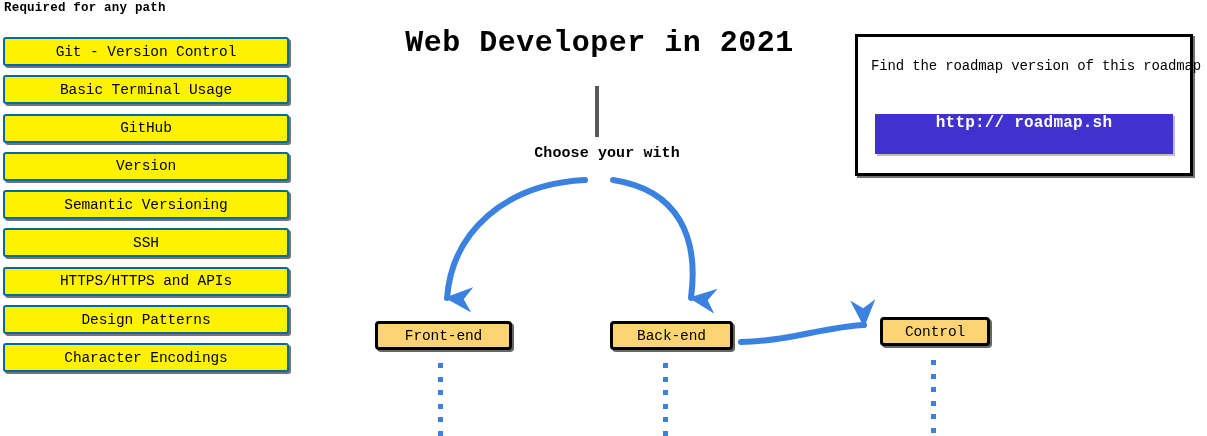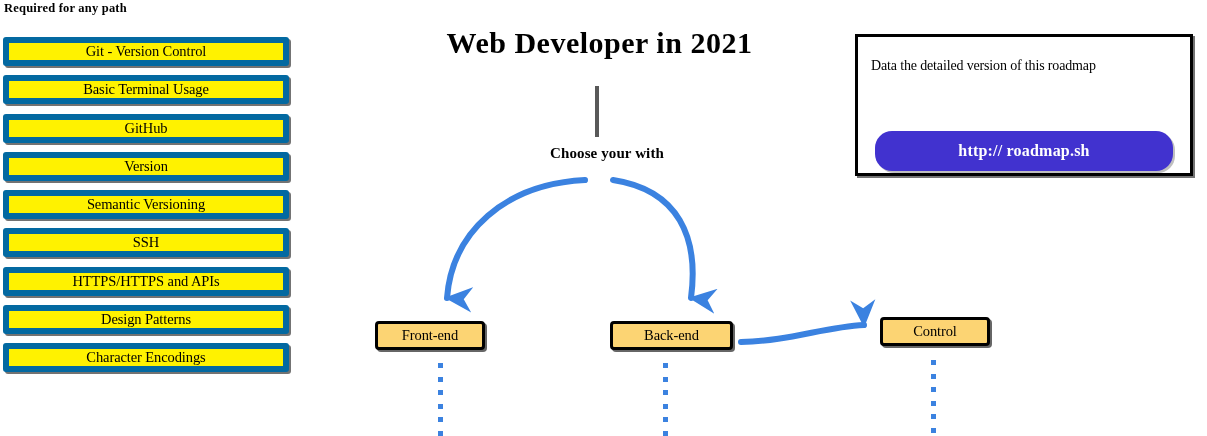--- a/index.html
+++ b/index.html
@@ -6,21 +6,21 @@
     margin: 0;
     padding: 0;
     background: #ffffff;
   }
   #page {
     position: relative;
     width: 1207px;
     height: 436px;
     background: #ffffff;
     overflow: hidden;
-    font-family: Liberation Serif, serif;
+    font-family: Liberation Mono, monospace;
     color: #000000;
   }
 
   
   #required-heading {
     position: absolute;
     left: 4px;
     top: 1px;
     font-size: 12.5px;
     font-weight: bold;
@@ -32,21 +32,21 @@
     position: absolute;
     left: 3px;
     top: 37px;
     width: 286px;
   }
   .req-item {
     position: relative;
     height: 29px;
     margin-bottom: 9.3px;
     background: #FFF200;
-    border: 6px solid #0369a1;
+    border: 2px solid #0369a1;
     border-radius: 3px;
     box-sizing: border-box;
     display: flex;
     align-items: center;
     justify-content: center;
     box-shadow: 2px 2px 0 rgba(0,0,0,0.55);
   }
   .req-item span {
     font-size: 14.5px;
     font-weight: 500;
@@ -115,21 +115,21 @@
     align-items: center;
     justify-content: center;
     box-shadow: 2px 2px 0 rgba(0,0,0,0.6);
   }
   .node-box span {
     font-size: 14.5px;
     color: #000;
     white-space: nowrap;
     letter-spacing: -0.1px;
   }
-  #node-frontend { left: 375px; top: 321px; width: 110px; }
+  #node-frontend { left: 375px; top: 321px; width: 137px; }
   #node-backend  { left: 610px; top: 321px; width: 123px; text-align: center; }
   #node-devops   { left: 880px; top: 317px; width: 110px; }
 
   .dotted-trail {
     position: absolute;
     width: 5px;
   }
   .dotted-trail i {
     display: block;
     width: 5px;
@@ -160,29 +160,28 @@
     font-size: 14px;
     color: #000;
     letter-spacing: -0.15px;
     white-space: nowrap;
   }
   #callout-line1 { top: 21px; }
   #callout-line2 { top: 48px; }
   #roadmap-button {
     position: absolute;
     left: 17px;
-    top: 94px;
+    top: 77px;
     width: 298px;
     height: 40px;
     background: #4132CF;
     display: flex;
-    align-items: center;
+    align-items: flex-start;
     justify-content: center;
     box-shadow: 2px 2px 0 rgba(0,0,0,0.25);
-    border-radius: 17px;
   }
   #roadmap-button span {
     color: #ffffff;
     font-size: 16px;
     font-weight: bold;
     letter-spacing: 0.2px;
   }
 </style>
 </head>
 <body>
@@ -273,19 +272,19 @@
   <div class="dotted-trail" id="trail-devops">
     <i></i>
       <i></i>
       <i></i>
       <i></i>
       <i></i>
       <i></i>
   </div>
 
   <div id="callout">
-    <div id="callout-line1">Data the detailed version of this roadmap</div>
+    <div id="callout-line1">Find the roadmap version of this roadmap</div>
     <div id="roadmap-button">
       <span>http:// roadmap.sh</span>
     </div>
   </div>
 
 </div>
 
 </body></html>

